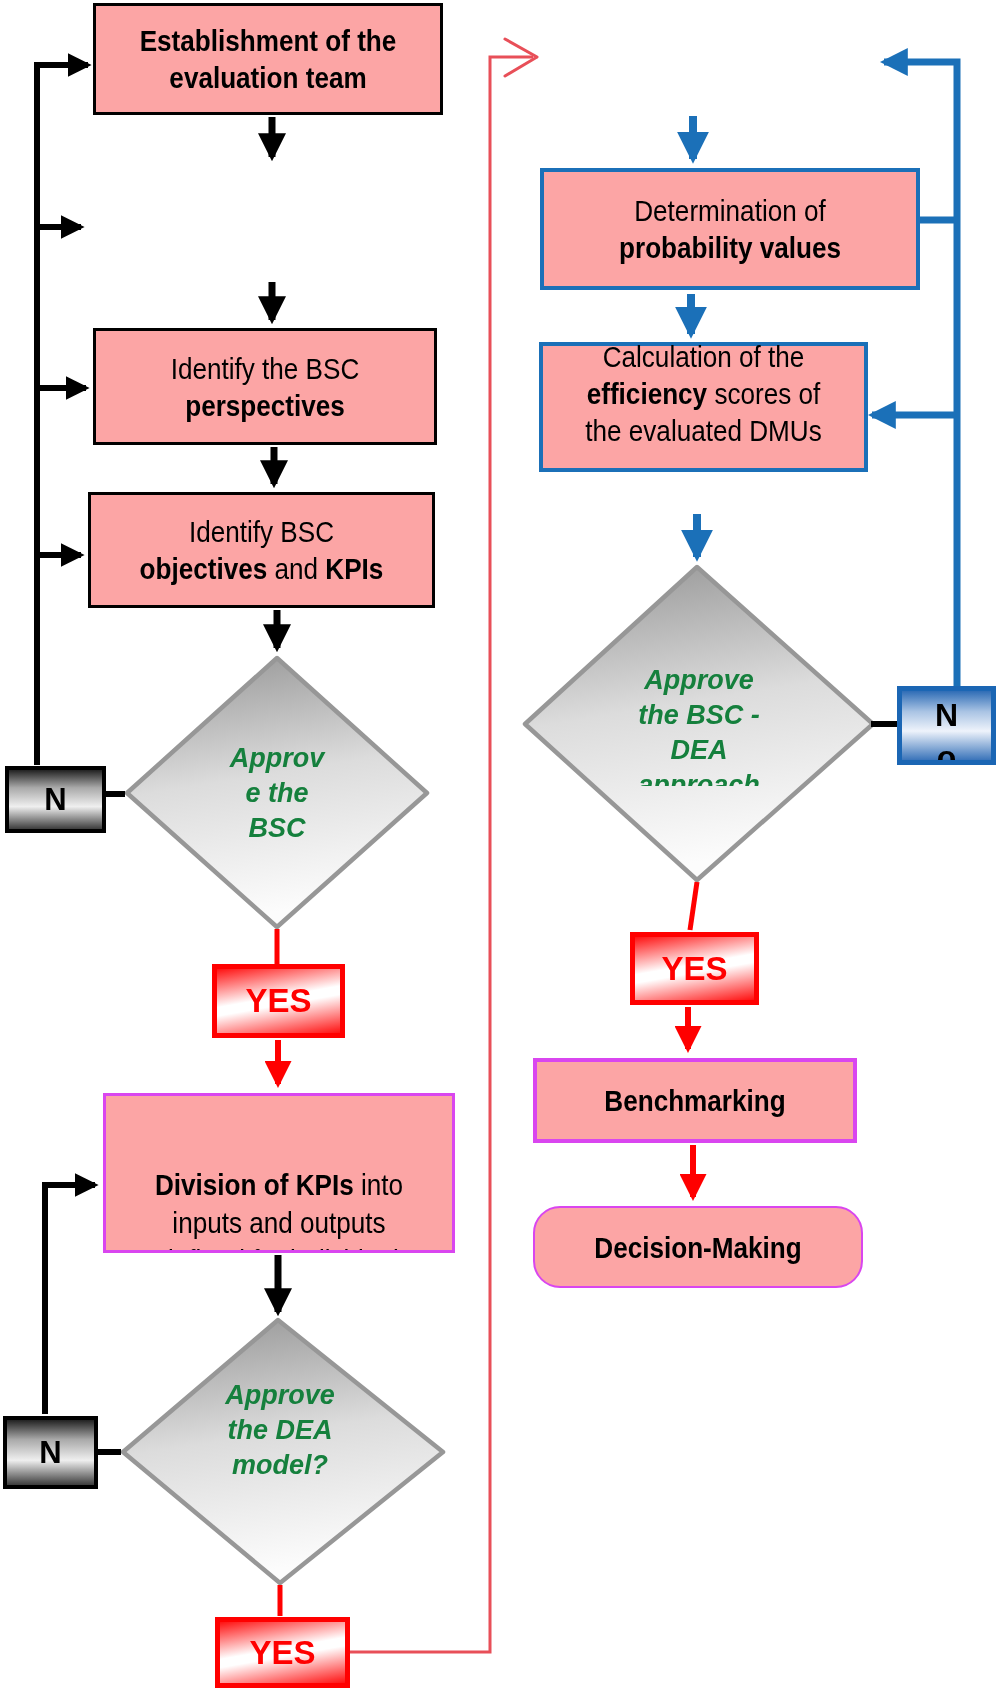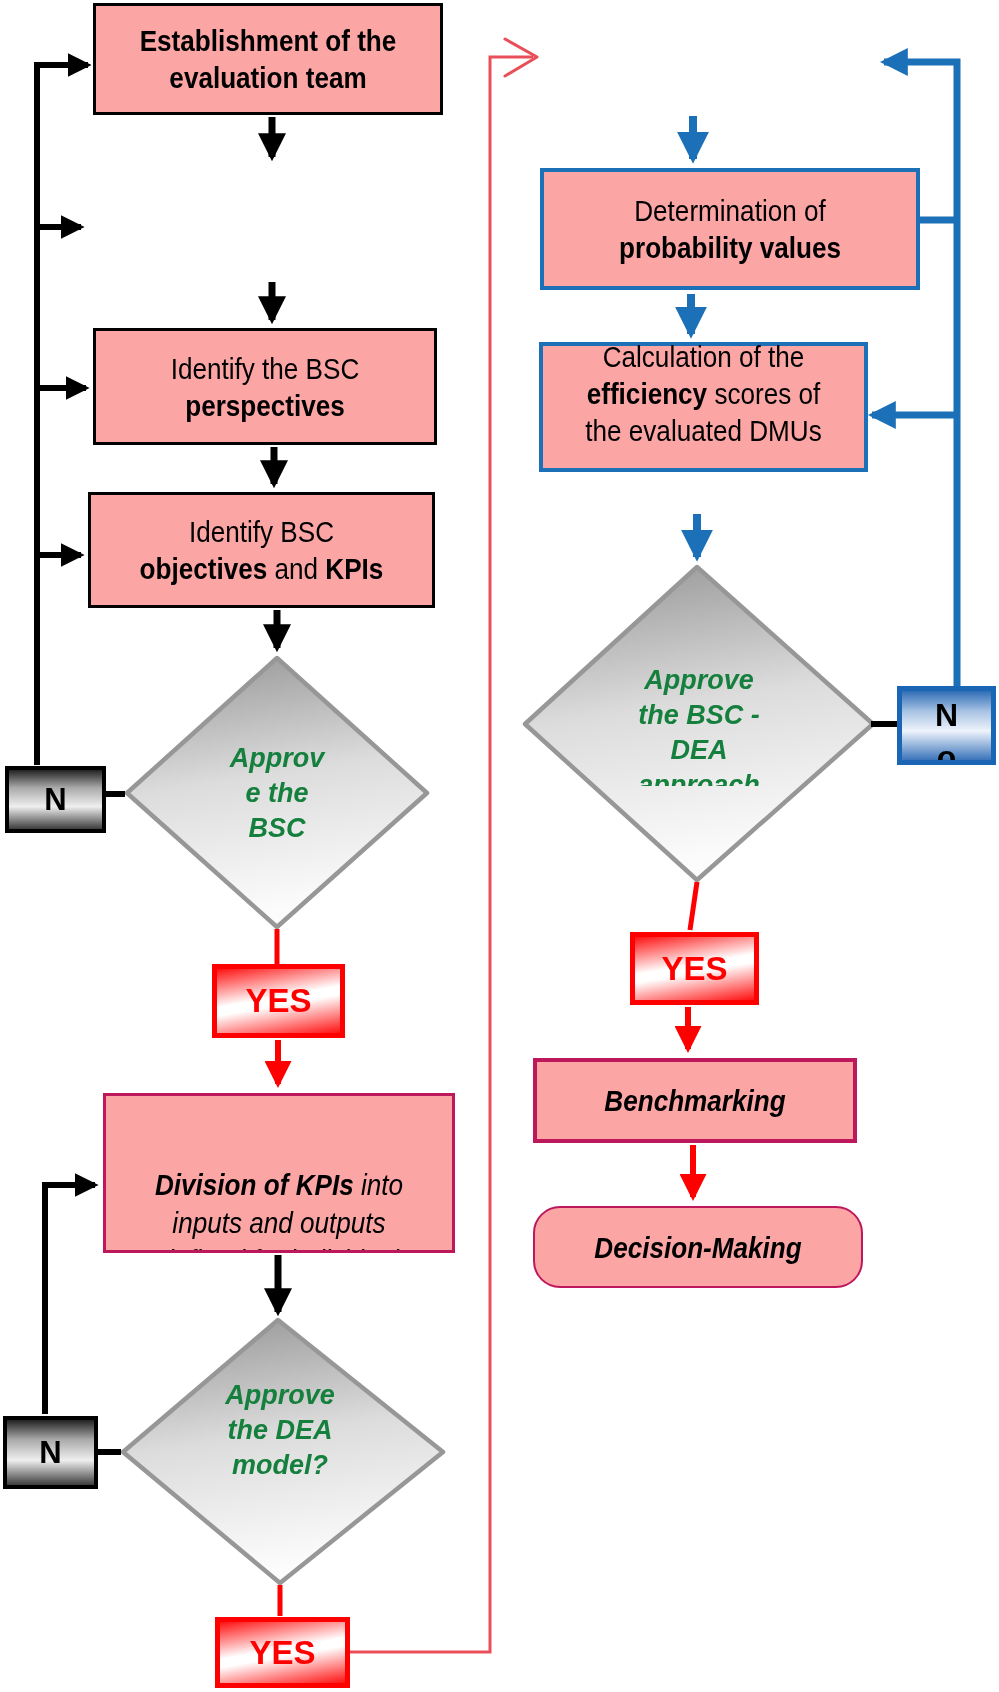--- a/index.html
+++ b/index.html
@@ -8,21 +8,21 @@
     font-family:"Liberation Sans","DejaVu Sans",sans-serif;color:#000;overflow:hidden;
   }
   #wires{position:absolute;left:0;top:0;width:999px;height:1692px;}
   .box{
     position:absolute;box-sizing:border-box;background:#fca5a5;
     display:flex;align-items:center;justify-content:center;
     text-align:center;font-size:30px;line-height:37px;white-space:pre-line;
   }
   .bk{border:3px solid #000;}
   .bl{border:4px solid #1b70b8;}
-  .rd{border:4px solid #be185d;font-style:italic;}
+  .rd{border:4px solid #d946ef;}
   .txt{display:block;width:100%;transform:scaleX(0.87);}
   .b{font-weight:700;}
   .clipbox{display:block;overflow:hidden;padding-top:32px;line-height:38px;}
   .yes{
     position:absolute;box-sizing:border-box;border:5px solid #ff0000;
     background:linear-gradient(170deg,#ff1111 0%,#ffffff 45%,#ffffff 55%,#ff1111 100%);
     color:#ff0000;font-weight:700;font-size:33px;
     display:flex;align-items:center;justify-content:center;
   }
   .nbox{

